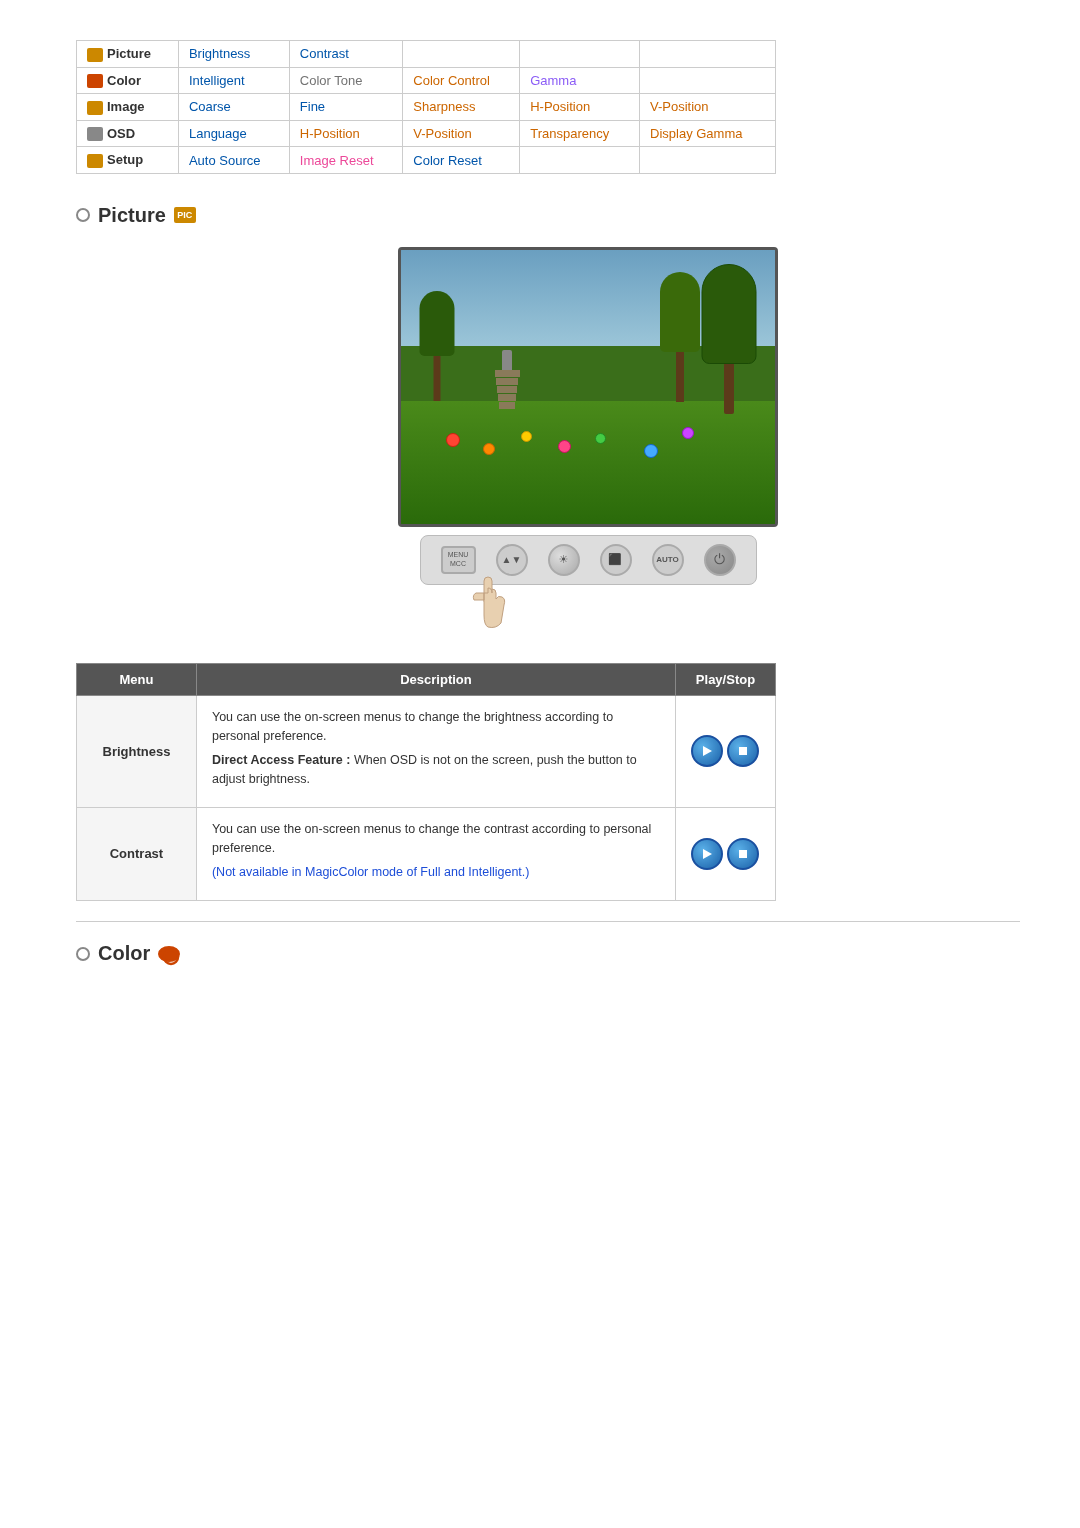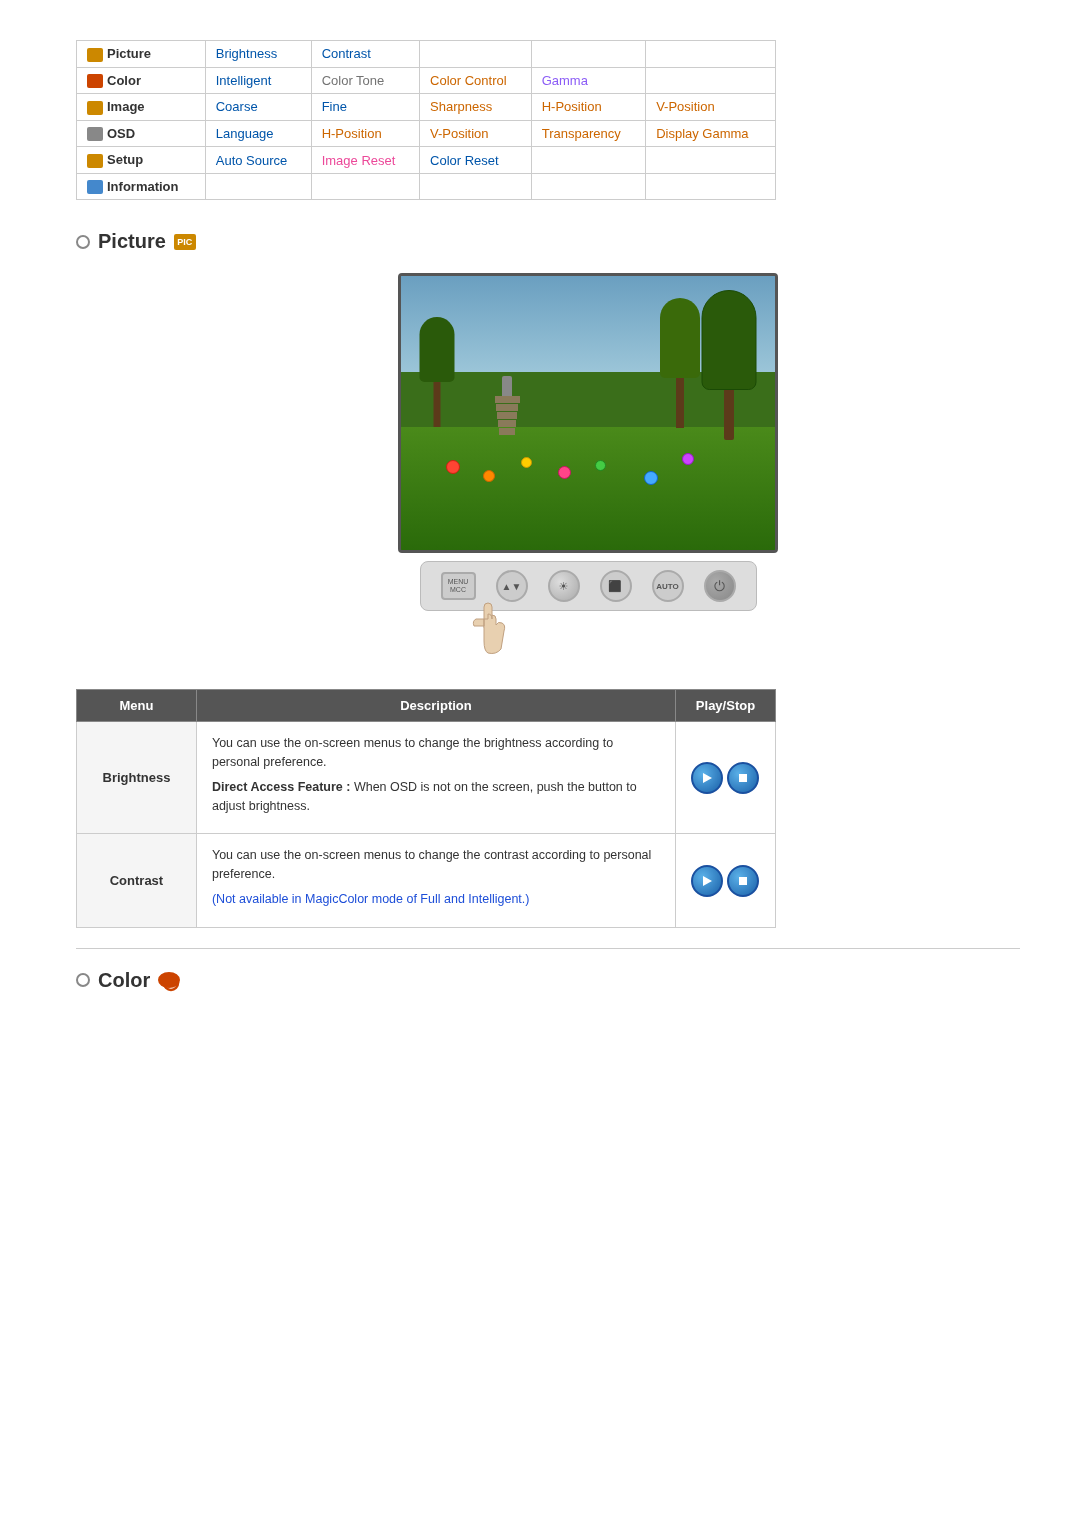--- a/index.html
+++ b/index.html
@@ -261,28 +261,20 @@
           <td><span style="color: rgb(204, 102, 0);">H-Position</span></td>
           <td><span style="color: rgb(204, 102, 0);">V-Position</span></td>
           <td><span style="color: rgb(204, 102, 0);">Transparency</span></td>
           <td><span style="color: rgb(204, 102, 0);">Display Gamma</span></td>
         </tr>
         <tr>
           <td style="font-weight: bold; white-space: nowrap;"><span style="display: inline-block; width: 16px; height: 14px; background: rgb(204, 136, 0); border-radius: 2px; margin-right: 4px; vertical-align: middle; font-size: 8px; text-align: center; line-height: 14px; color: white;"></span><span>Setup</span></td>
           <td><span style="color: rgb(0, 85, 170);">Auto Source</span></td>
           <td><span style="color: #ec4899;">Image Reset</span></td>
           <td><span style="color: rgb(0, 85, 170);">Color Reset</span></td>
-          <td></td>
-          <td></td>
-        </tr>
-        <tr>
-          <td style="font-weight: bold; white-space: nowrap;"><span style="display: inline-block; width: 16px; height: 14px; background: rgb(68, 136, 204); border-radius: 2px; margin-right: 4px; vertical-align: middle; font-size: 8px; text-align: center; line-height: 14px; color: white;"></span><span>Information</span></td>
-          <td></td>
-          <td></td>
-          <td></td>
           <td></td>
           <td></td>
         </tr>
       </tbody>
   </table>
 
   <div class="section-heading">
     <span class="circle-icon"></span>
     <span style="font-size:20px; font-weight:bold;">Picture</span>
     <span style="display:inline-block; width:22px; height:16px; background:#cc8800; border-radius:2px; font-size:9px; color:white; text-align:center; line-height:16px;">PIC</span>

